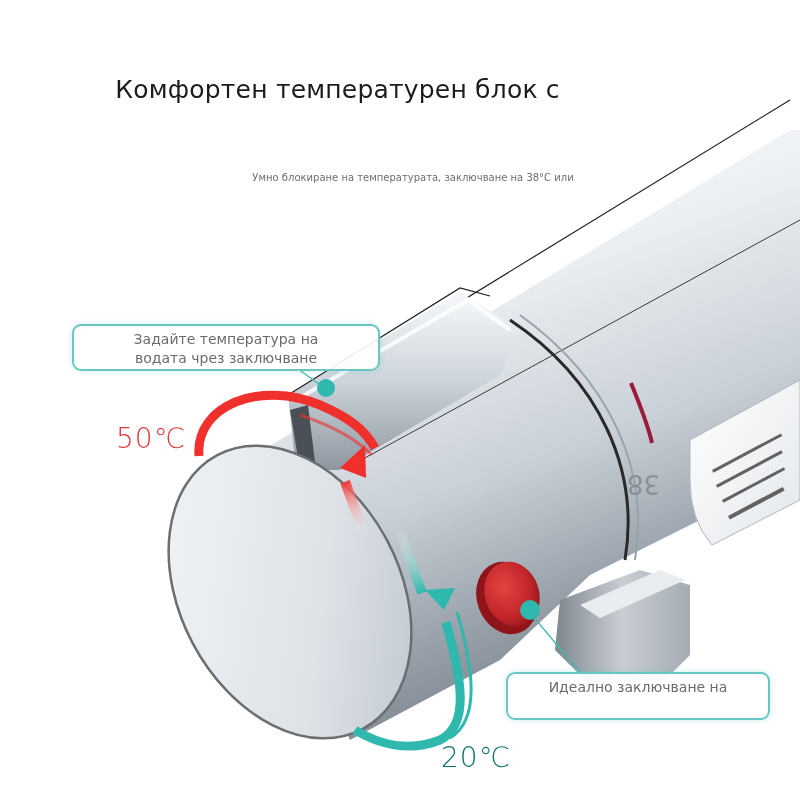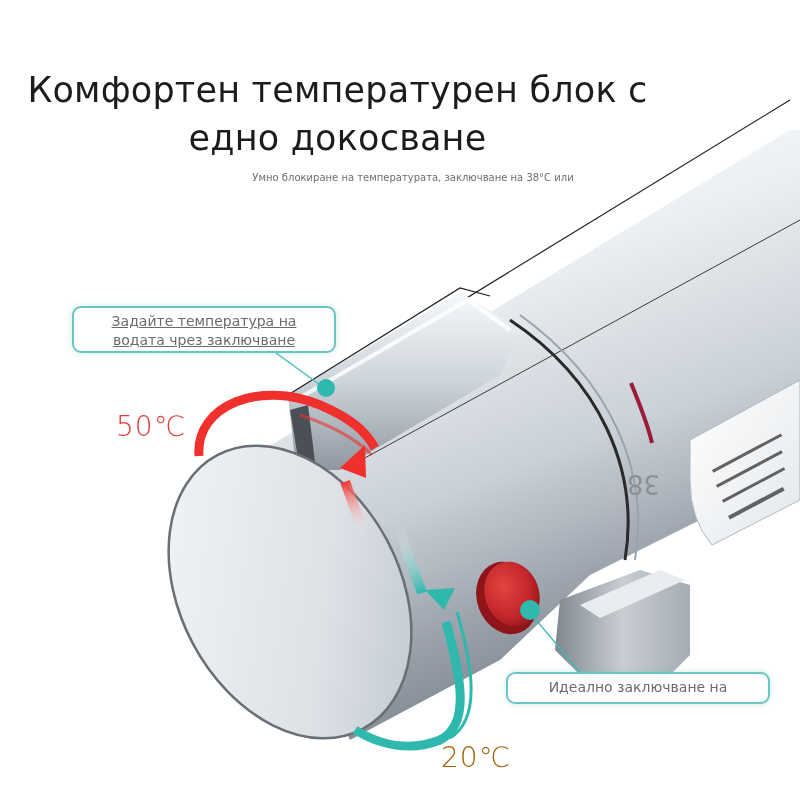--- a/index.html
+++ b/index.html
@@ -6,45 +6,45 @@
     body {
       width: 800px; height: 800px; overflow: hidden;
       background: #ffffff;
       font-family: "DejaVu Sans", "Liberation Sans", sans-serif;
       position: relative;
     }
     .stage { position: absolute; left: 0; top: 0; width: 800px; height: 800px; }
     .title {
       position: absolute; left: 0; top: 66px; width: 675px;
       text-align: center; color: #1c1c1c;
-      font-size: 35px; line-height: 48px; font-weight: normal;
+      font-size: 25px; line-height: 48px; font-weight: normal;
       letter-spacing: 0.2px;
     }
     .subtitle {
       position: absolute; left: 0; top: 170px; width: 800px;
       text-align: center; color: #6e6e6e;
       font-size: 10px; line-height: 16px; margin-left: 13px;
     }
     .art { position: absolute; left: 0; top: 0; }
     .callout {
       position: absolute; box-sizing: border-box;
       border: 2px solid #69c6c2; border-radius: 9px;
       background: rgba(255,255,255,0.92);
       color: #6b6b6b; text-align: center;
       font-size: 14px; line-height: 19px;
       box-shadow: 0 0 6px rgba(105,198,194,0.35);
       padding: 4px 8px;
     }
-    .callout-set { left: 72px; top: 306px; width: 264px; height: 47px; text-decoration: underline; }
-    .callout-lock { left: 506px; top: 672px; width: 264px; height: 32px; }
+    .callout-set { left: 72px; top: 324px; width: 308px; height: 47px; }
+    .callout-lock { left: 506px; top: 672px; width: 264px; height: 48px; }
     .temp-label {
       position: absolute; font-size: 28px; font-weight: 300; letter-spacing: 1px;
     }
-    .temp-hot { left: 116px; top: 410px; color: #e33a3a; }
-    .temp-cold { left: 441px; top: 741px; color: #a16207; }
+    .temp-hot { left: 116px; top: 422px; color: #e33a3a; }
+    .temp-cold { left: 441px; top: 741px; color: #0f766e; }
     .line { display:block; }
   </style>
 </head>
 <body>
 
 <div class="stage">
 
   <svg class="art" width="800" height="800" viewBox="0 0 800 800">
     <defs>
       <linearGradient id="bodyGrad" x1="0" y1="0" x2="0.35" y2="1">
@@ -136,21 +136,20 @@
     </g>
 
     <line x1="276" y1="353" x2="323" y2="387" stroke="#3bbab1" stroke-width="1.2"></line>
     <circle cx="326" cy="388" r="9" fill="#2fb8ad"></circle>
     <line x1="532" y1="615" x2="583" y2="676" stroke="#3bbab1" stroke-width="1.2"></line>
     <circle cx="530" cy="610" r="10" fill="#2fb8ad"></circle>
   </svg>
 
   <div class="title">
     <span class="line">Комфортен температурен блок с</span>
-    <span class="line">едно докосване</span>
   </div>
 
   <div class="subtitle">
     <span class="line">Умно блокиране на температурата, заключване на 38°C или</span>
   </div>
 
   <div class="callout callout-set">
     <span class="line">Задайте температура на</span>
     <span class="line">водата чрез заключване</span>
   </div>

